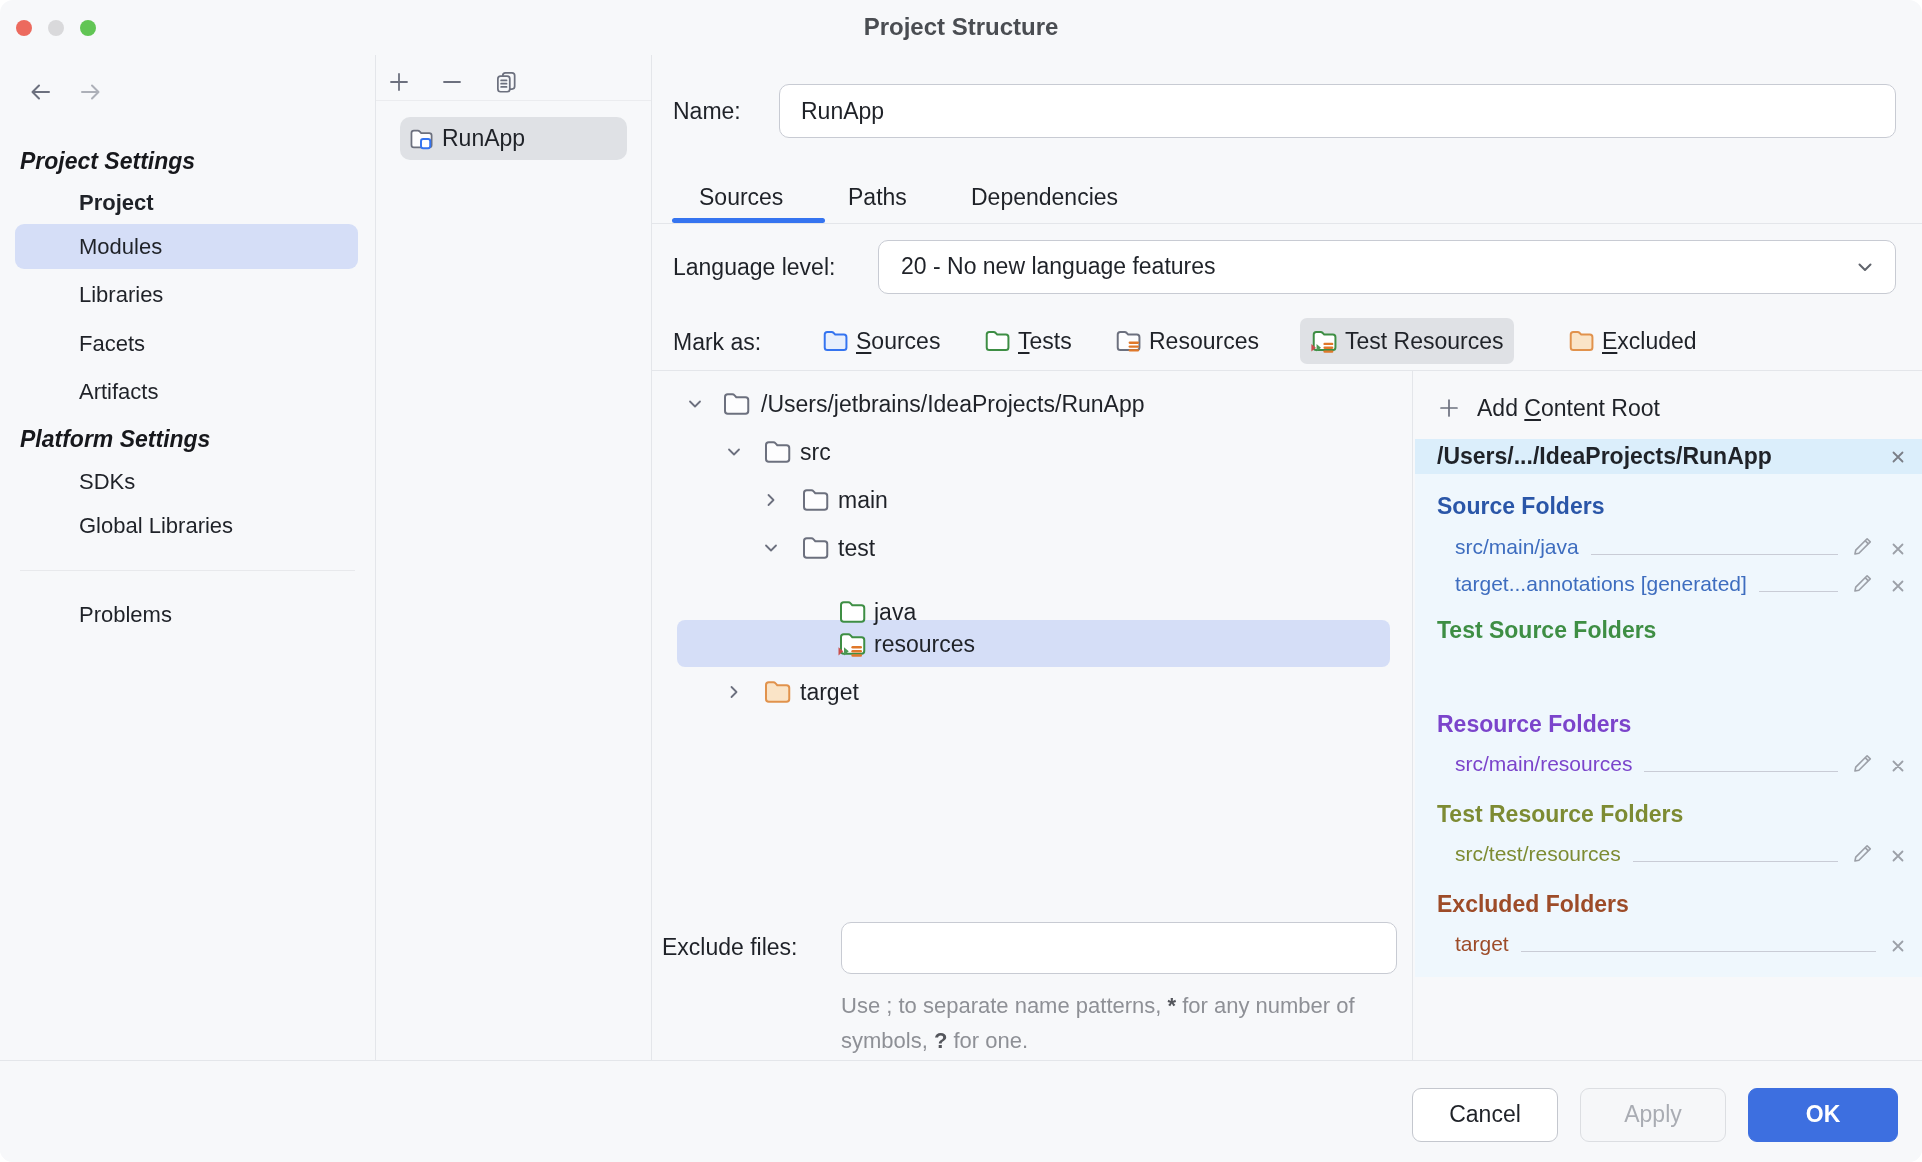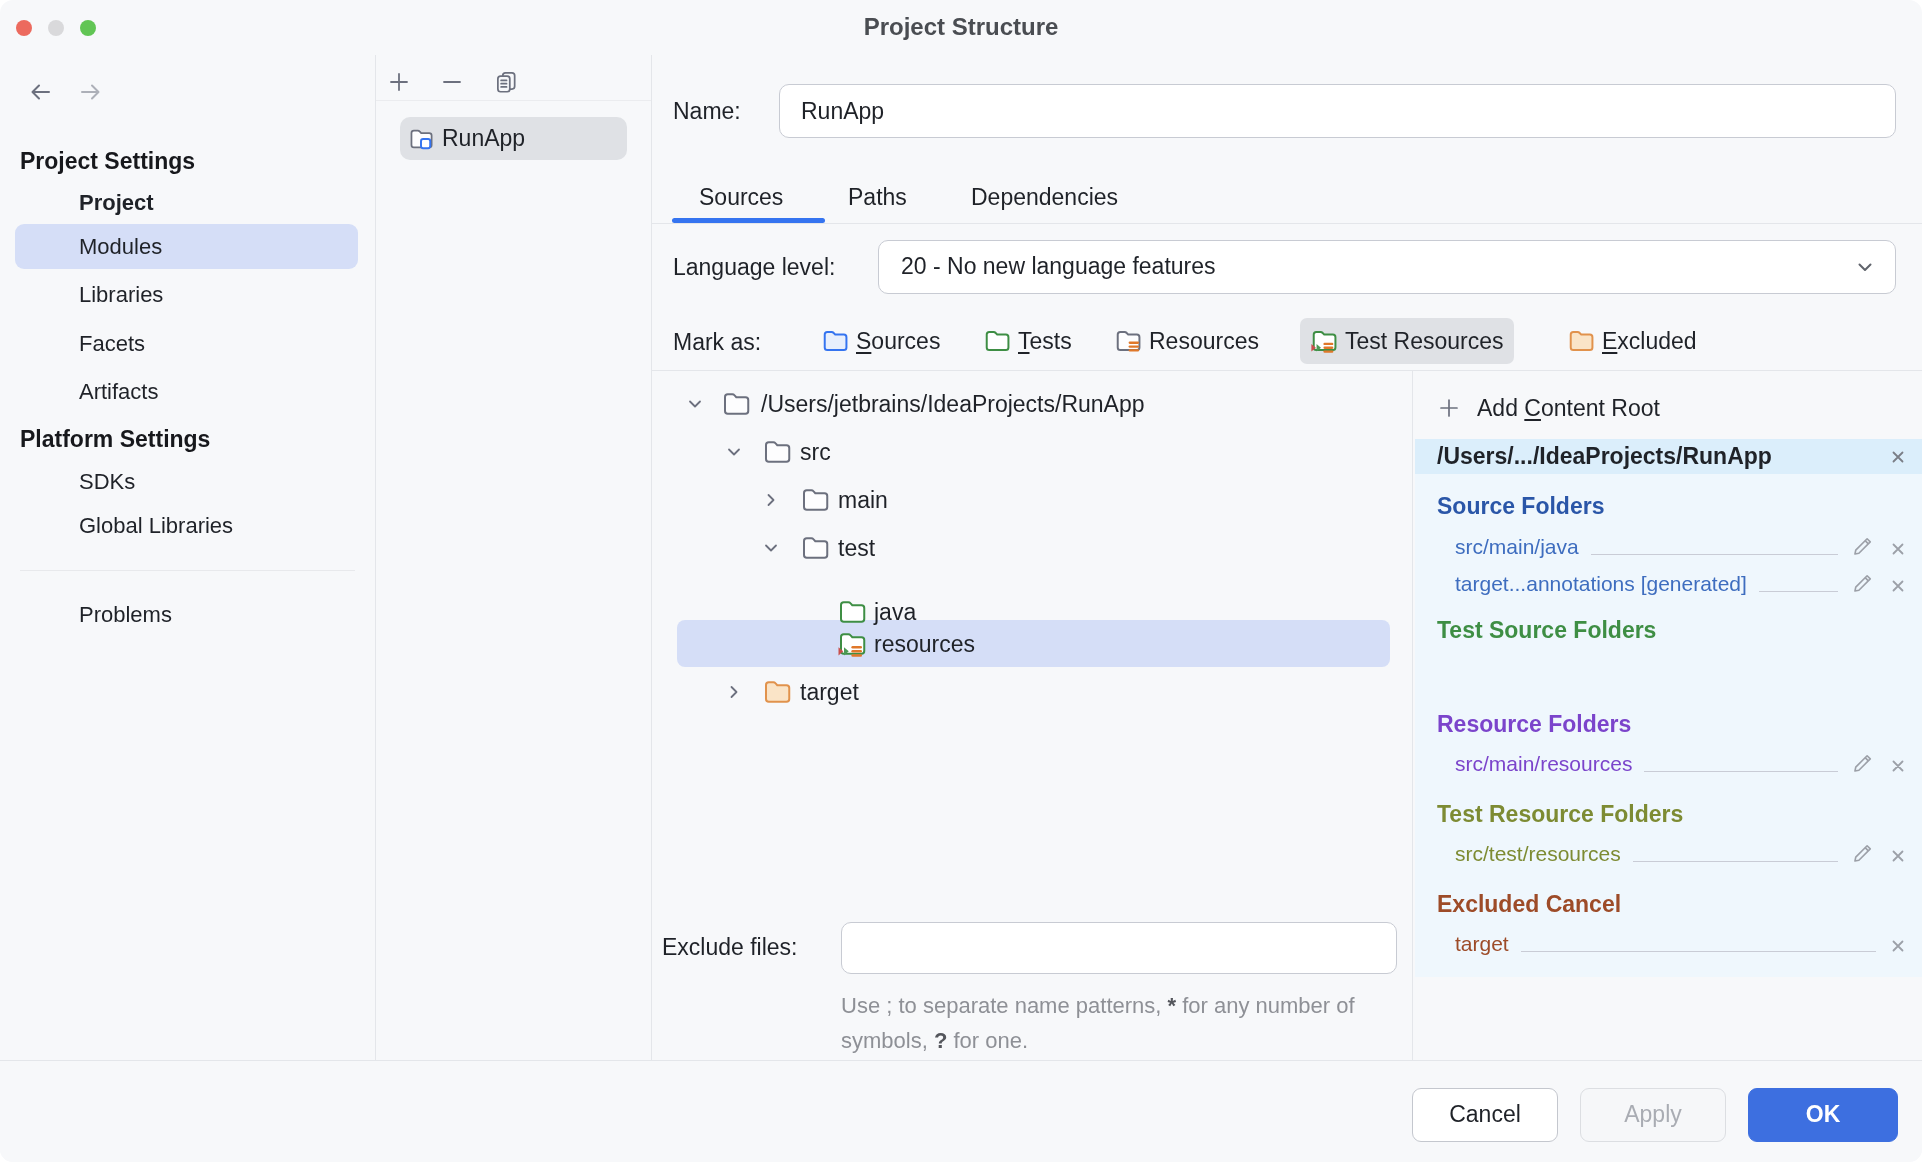--- a/index.html
+++ b/index.html
@@ -12,21 +12,21 @@
   .tl.yellow{left:48px;background:#D9D9DB;}
   .tl.green{left:80px;background:#61C554;}
   .win-title{position:absolute;left:0;top:13px;width:100%;text-align:center;font-size:24px;font-weight:bold;color:#4A4D52;}
   
   .vline{position:absolute;width:1px;background:#E4E6EA;}
   .hline{position:absolute;height:1px;background:#E4E6EA;}
   svg{display:block;}
   .mn{text-decoration:underline;text-underline-offset:3px;}
   
   .nav-arrow{position:absolute;top:77px;width:30px;height:30px;cursor:pointer;}
-  .sb-head{position:absolute;left:20px;font-size:23px;font-weight:bold;color:#17181C;}
+  .sb-head{position:absolute;left:20px;font-size:23px;font-weight:bold;color:#17181C;font-style:italic;}
   .sb-item{position:absolute;left:79px;font-size:22px;color:#1F2228;cursor:pointer;line-height:45px;height:45px;}
   .sb-sel{position:absolute;left:15px;top:224px;width:343px;height:45px;background:#D5DEF7;border-radius:9px;}
   .sb-div{position:absolute;left:20px;top:570px;width:335px;height:1px;background:#E8E9EC;}
   
   .tool-ic{position:absolute;top:69px;width:26px;height:26px;cursor:pointer;}
   .mod-item{position:absolute;left:400px;top:117px;width:227px;height:43px;background:#DFE1E5;border-radius:10px;display:flex;align-items:center;padding:0 8px;gap:8px;cursor:pointer;}
   .mod-item .lbl{font-size:23px;}
   
   .fld-label{position:absolute;font-size:23px;color:#1F2228;}
   .tb-input{position:absolute;background:#fff;border:1.5px solid #C8CBD3;border-radius:10px;font-size:23px;color:#1F2228;padding:0 21px;font-family:inherit;outline:none;}
@@ -397,21 +397,21 @@
             <path d="M14 7.1l2.9 2.9"></path>
           </svg>
         </span>
       <span class="icb">
           <svg width="20" height="20" viewBox="0 0 20 20" fill="none" stroke="#9CA0A8" stroke-width="1.8" stroke-linecap="round">
             <path d="M5.5 5.5l9 9M14.5 5.5l-9 9"></path>
           </svg>
         </span>
     </div>
 
-    <div class="cr-title c-exc" style="top:520px;">Excluded Cancel</div>
+    <div class="cr-title c-exc" style="top:520px;">Excluded Folders</div>
     <div class="cr-row" style="top:552px;">
       <span class="ptext c-exc-p">target</span>
       <span class="fill"></span>
       <span class="icb">
           <svg width="20" height="20" viewBox="0 0 20 20" fill="none" stroke="#9CA0A8" stroke-width="1.8" stroke-linecap="round">
             <path d="M5.5 5.5l9 9M14.5 5.5l-9 9"></path>
           </svg>
         </span>
     </div>
   </div>

